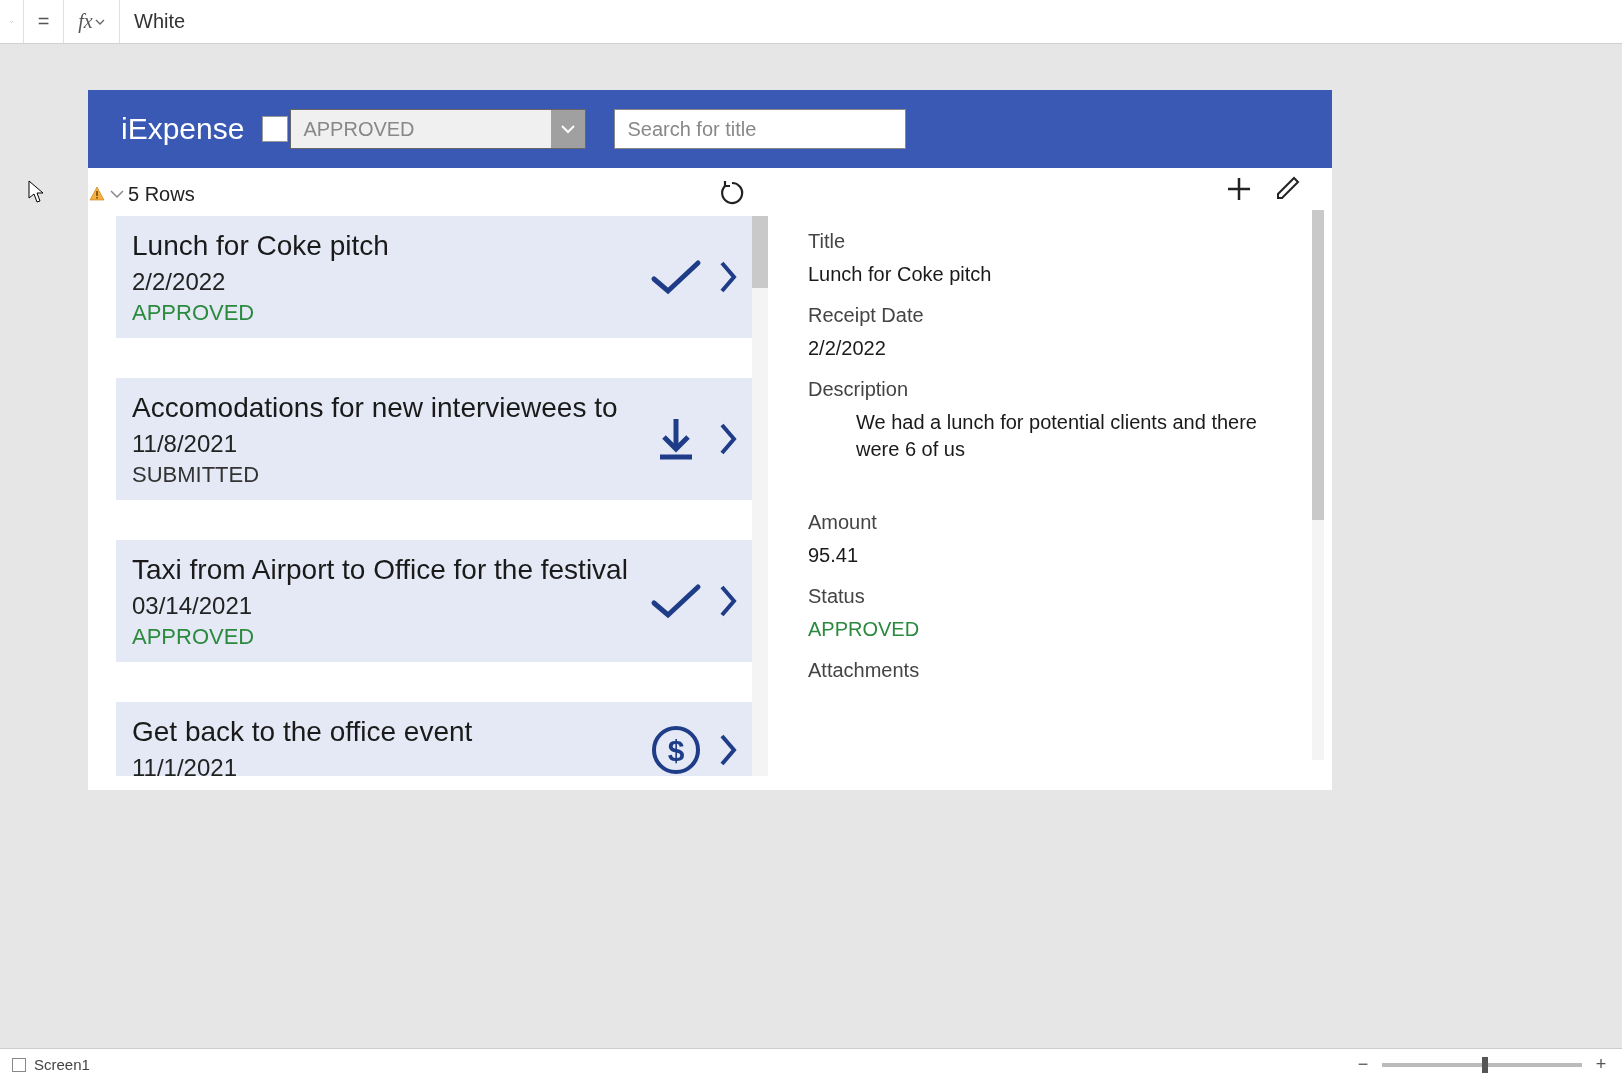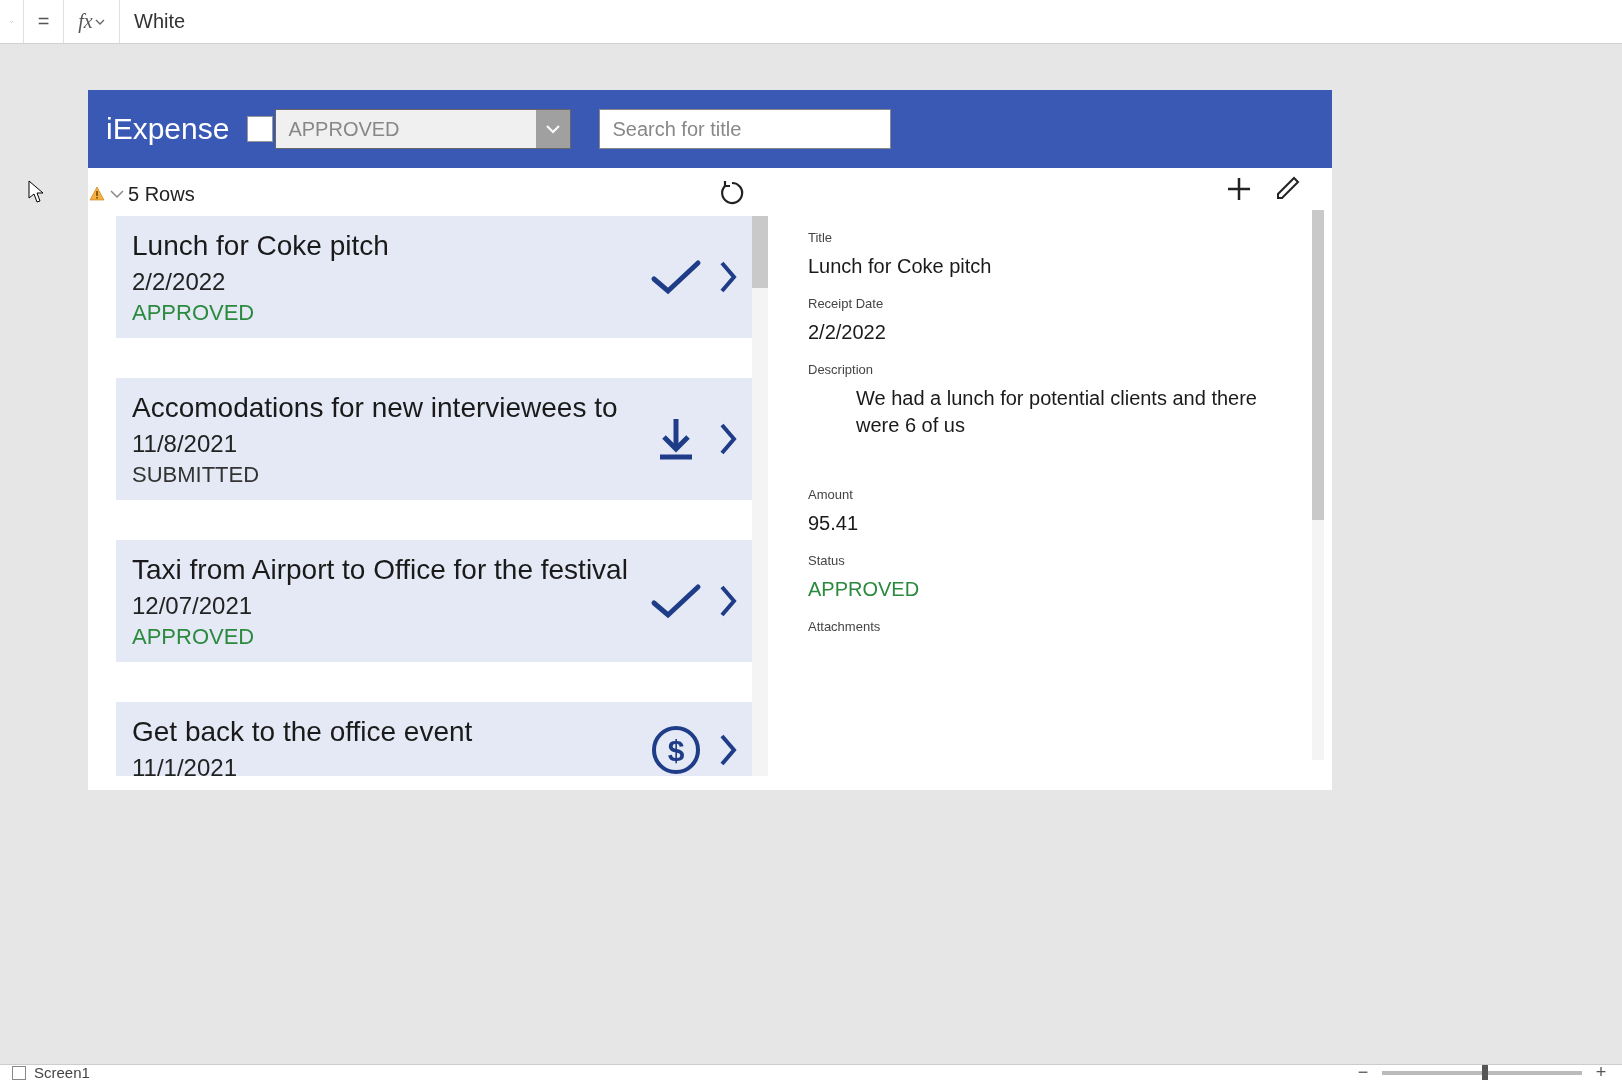--- a/index.html
+++ b/index.html
@@ -31,21 +31,21 @@
 .canvas {
   position:absolute;
   left:88px; top:90px;
   width:1244px; height:700px;
   background:#fff;
 }
 .app-header {
   height:78px;
   background:#3959b5;
   display:flex; align-items:center;
-  padding:0 18px;
+  padding:0 33px;
   gap:18px;
 }
 .app-title { color:#fff; font-size:30px; font-weight:400;}
 .checkbox-ctrl {
   width:26px;height:26px;background:#fff;border:1px solid #999;
 }
 .status-dd {
   display:flex; align-items:center;
   width:296px; height:40px;
   border:1px solid #666;
@@ -97,27 +97,27 @@
 .gitem-icons { position:absolute; right:12px; top:50%; transform:translateY(-50%); display:flex; align-items:center; gap:14px;}
 .icon-slot { width:52px;height:52px; display:flex;align-items:center;justify-content:center; color:#1e3c87;}
 .right-pane { flex:1; position:relative; padding:6px 0 0 40px;}
 .detail-actions { display:flex; justify-content:flex-end; gap:18px; padding-right:30px; height:40px;}
 .act-btn { width:30px;height:30px; display:flex;align-items:center;justify-content:center;}
 .detail-scroll {
   position:absolute; right:8px; top:42px; width:12px; height:550px; background:#f4f4f4;
 }
 .detail-thumb { position:absolute; top:0; width:12px; height:310px; background:#c9c9c9;}
 .detail-body { padding-top:12px; width:480px; overflow:hidden; height:560px;}
-.field-label { font-size:13px; color:#444; margin-top:18px;}
+.field-label { font-size:20px; color:#444; margin-top:18px;}
 .field-label.first { margin-top:4px;}
 .field-value { font-size:20px; color:#1a1a1a; margin-top:10px;}
 .value-description { margin-top:8px; line-height:1.35;margin-left:48px;}
 .value-approved { color:#2b8a3e;}
 .footer-bar {
-  position:absolute; left:0; bottom:0; width:100%; height:16px;
+  position:absolute; left:0; bottom:0; width:100%; height:32px;
   background:#fff; border-top:1px solid #ccc;
   display:flex; align-items:center; padding:0 12px;
   justify-content:space-between;
   color:#444; font-size:15px;
 }
 .footer-left { display:flex; align-items:center; gap:8px;}
 .footer-screen-check { width:14px;height:14px;border:1px solid #888;}
 .footer-right { display:flex; align-items:center; gap:10px;}
 .zoom-track { width:200px; height:4px; background:#bbb; position:relative;}
 .zoom-thumb { position:absolute; left:50%; top:-6px; width:6px; height:16px; background:#555;}
@@ -225,21 +225,21 @@
             <span class="icon-slot" style="width:24px">
               <svg width="20" height="40" viewBox="0 0 20 40">
                   <path d="M4 6 L16 20 L4 34" stroke="#1e3c87" stroke-width="4" fill="none"></path>
                 </svg>
             </span>
           </div>
         </div>
 
         <div class="gitem">
           <div class="gitem-title">Taxi from Airport to Office for the festival</div>
-          <div class="gitem-date">12/07/2021</div>
+          <div class="gitem-date">03/14/2021</div>
           <div class="gitem-status status-approved">APPROVED</div>
           <div class="gitem-icons">
             <span class="icon-slot">
               <svg width="52" height="40" viewBox="0 0 52 40">
                   <path d="M4 22 L18 34 L48 6" stroke="#1e3c87" stroke-width="5" fill="none" stroke-linecap="round"></path>
                 </svg>
             </span>
             <span class="icon-slot" style="width:24px">
               <svg width="20" height="40" viewBox="0 0 20 40">
                   <path d="M4 6 L16 20 L4 34" stroke="#1e3c87" stroke-width="4" fill="none"></path>

